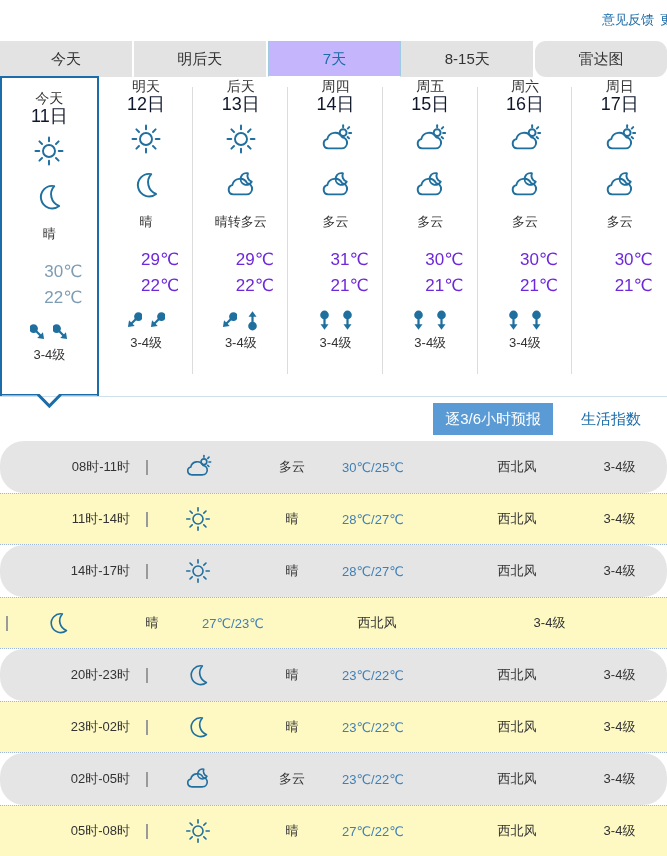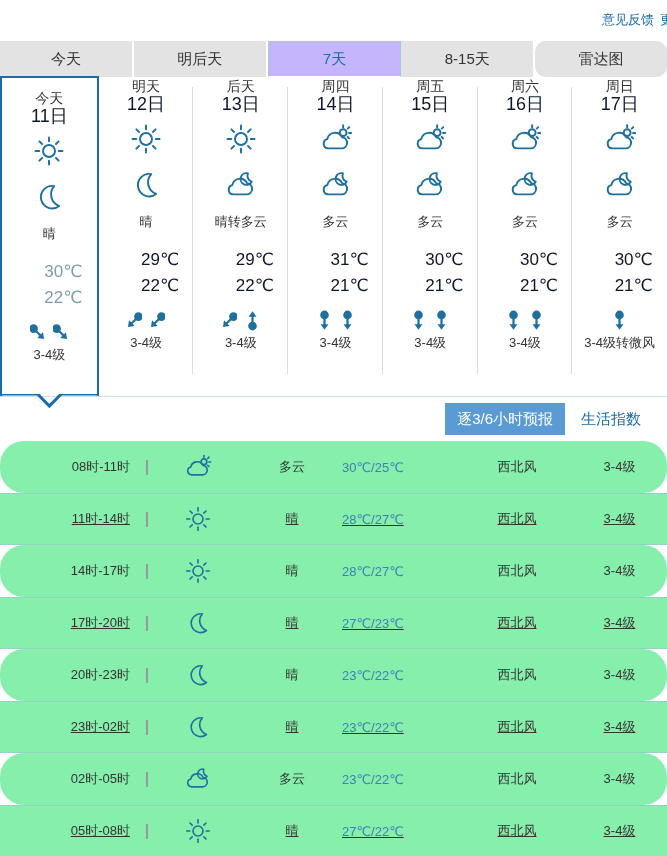--- a/index.html
+++ b/index.html
@@ -161,21 +161,21 @@
     margin-top: 6px;
     line-height: 18px;
   }
   .dtemps {
     margin-top: 16px;
     text-align: center;
     margin-left: 28px;
   }
   .dhigh, .dlow {
     font-size: 17px;
-    color: #0f172a;
+    color: #6d28d9;
     line-height: 26px;
   }
   .today .dhigh, .today .dlow { color: #7e9cb3; }
   .dwind {
     margin-top: 10px;
     display: flex;
     flex-direction: column;
     align-items: center;
   }
   .arrows {
@@ -192,21 +192,21 @@
     white-space: nowrap;
   }
 
   
   .subtabbar {
     height: 44px;
     display: flex;
     align-items: center;
     justify-content: flex-end;
     padding-right: 14px;
-    gap: 4px;
+    gap: 16px;
     background: #ffffff;
   }
   .subtab {
     font-size: 15px;
     padding: 6px 12px;
     color: #1b6ca8;
     cursor: pointer;
     line-height: 20px;
   }
   .subtab.active {
@@ -216,22 +216,22 @@
 
   
   .hours { width: 100%; }
   .hrow {
     height: 52px;
     display: flex;
     align-items: center;
     box-sizing: border-box;
     font-size: 13px;
   }
-  .hrow.shade { background: #86efac; border-radius: 24px; }
-  .hrow.plain { background: #86efac; border-top: 1px dotted #9fb8d4; border-bottom: 1px dotted #9fb8d4; text-decoration: underline; }
+  .hrow.shade { background: #e5e5e5; border-radius: 24px; }
+  .hrow.plain { background: #fef9c3; border-top: 1px dotted #9fb8d4; border-bottom: 1px dotted #9fb8d4; }
   .c-time {
     width: 140px;
     text-align: right;
     padding-right: 10px;
     color: #333333;
     box-sizing: border-box;
   }
   .c-sep {
     width: 14px;
     display: flex;
@@ -617,34 +617,20 @@
       <div class="icon-night">
         <svg width="36" height="36" viewBox="0 0 48 48" fill="none" stroke="#1f6f9f" stroke-width="2.6" stroke-linecap="round" stroke-linejoin="round">
           <path d="M13.5 36.5h18a7.5 7.5 0 0 0 .6-14.95A10.5 10.5 0 0 0 12.4 24.1a6.3 6.3 0 0 0 1.1 12.4z"></path>
           <path d="M33.2 8.4a7.8 7.8 0 1 0 5 11.2 8.6 8.6 0 0 1-5-11.2z"></path>
         </svg>
       </div>
       <div class="dcond">多云</div>
       <div class="dtemps">
         <div class="dhigh">30℃</div>
         <div class="dlow">21℃</div>
-      </div>
-      <div class="dwind">
-        <div class="arrows">
-          <span>
-            <svg width="15" height="21" viewBox="0 0 24 34">
-              <g transform="rotate(0 12 17)">
-                <circle cx="12" cy="8" r="7" fill="#1f6f9f"></circle>
-                <rect x="10.2" y="8" width="3.6" height="17" fill="#1f6f9f"></rect>
-                <path d="M5.5 23 L12 32 L18.5 23 Z" fill="#1f6f9f"></path>
-              </g>
-            </svg>
-          </span>
-        </div>
-        <div class="dwindtxt">3-4级转微风</div>
       </div>
     </div>
   </div>
 
 <div class="subtabbar" id="subtabbar">
     <div class="subtab active"><span>逐3/6小时预报</span></div>
     <div class="subtab"><span>生活指数</span></div>
   </div>
 
 <div class="hours" id="hours">
@@ -708,21 +694,20 @@
           <line x1="36.8" y1="11.2" x2="33.3" y2="14.7"></line>
           <line x1="14.7" y1="33.3" x2="11.2" y2="36.8"></line>
         </svg>
       </div>
       <div class="c-cond">晴</div>
       <div class="c-temp">28℃/27℃</div>
       <div class="c-dir">西北风</div>
       <div class="c-lvl">3-4级</div>
     </div>
     <div class="hrow plain">
-      <div class="c-time">17时-20时</div>
       <div class="c-sep">
         <span></span>
       </div>
       <div class="c-icon">
         <svg width="30" height="30" viewBox="0 0 48 48" fill="none" stroke="#1f6f9f" stroke-width="2.6" stroke-linecap="round" stroke-linejoin="round">
           <path d="M31 9.5a15 15 0 1 0 6.5 26.5A16.5 16.5 0 0 1 31 9.5z"></path>
         </svg>
       </div>
       <div class="c-cond">晴</div>
       <div class="c-temp">27℃/23℃</div>

